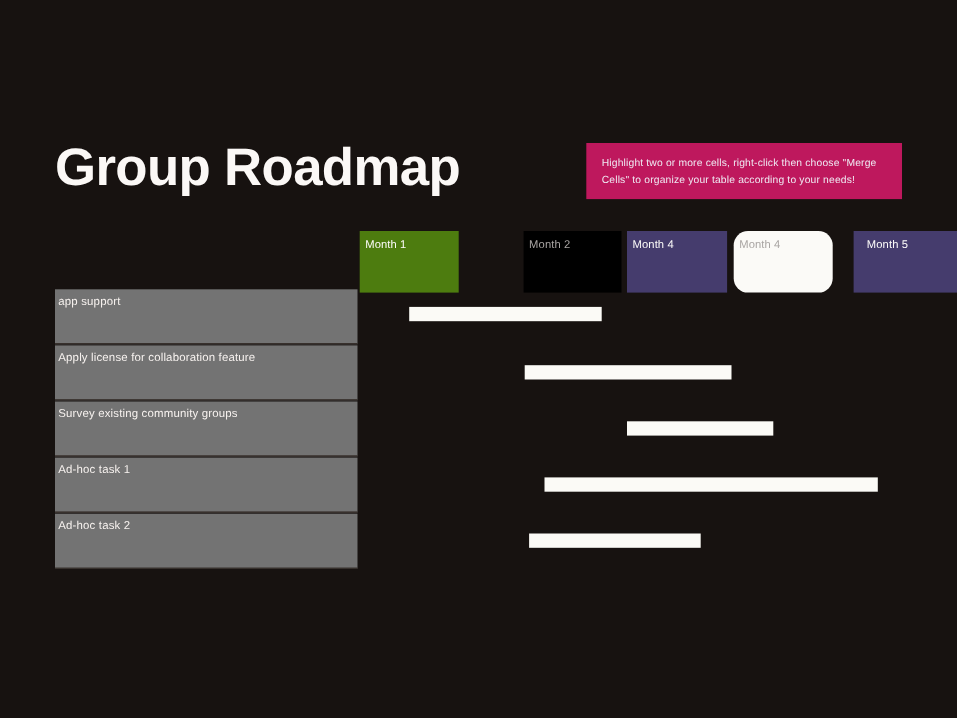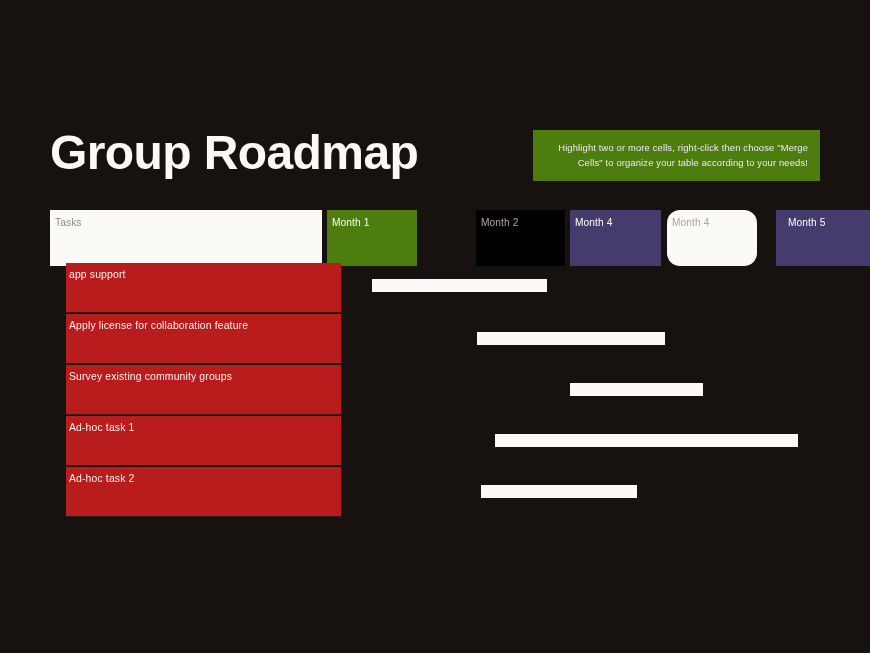--- a/index.html
+++ b/index.html
@@ -37,24 +37,23 @@
     white-space: nowrap;
   }
 
   
   .tip-box {
     position: absolute;
     left: 533px;
     top: 130px;
     width: 287px;
     height: 51px;
-    background: #4d7c0f;
+    background: #be185d;
     box-sizing: border-box;
     padding: 11px 12px 0 14px;
-    text-align: right;
   }
   .tip-text {
     font-size: 9.4px;
     line-height: 1.55;
     color: #efeaf3;
     letter-spacing: 0.15px;
   }
 
   
   .grid {
@@ -92,27 +91,26 @@
   .task-col {
     position: absolute;
     left: 0;
     top: 53px;
     width: 275px;
   }
   .task-cell {
     position: relative;
     width: 275px;
     height: 50px;
-    background: #b91c1c;
+    background: #737373;
     box-sizing: border-box;
     padding: 5px 22px 0 3px;
     margin-bottom: 1px;
     border-bottom: 1px solid #2a211c;
     overflow: hidden;
-    margin-left: 16px;
   }
   .task-label {
     font-size: 10.4px;
     color: #f7f2ef;
     letter-spacing: 0.15px;
     line-height: 1.25;
     display: block;
     white-space: nowrap;
   }
 
@@ -137,23 +135,20 @@
 
   <div class="deck-title">Group Roadmap</div>
 
   <div class="tip-box">
     <div class="tip-text">Highlight two or more cells, right-click then choose "Merge Cells" to organize your table according to your needs!</div>
   </div>
 
   <div class="grid">
 
     <div class="header-row">
-      <div class="hcell tasks">
-        <span>Tasks</span>
-      </div>
       <div class="hcell m1">
         <span>Month 1</span>
       </div>
       <div class="hcell m2">
         <span>Month 2</span>
       </div>
       <div class="hcell m3">
         <span>Month 4</span>
       </div>
       <div class="hcell m4">

